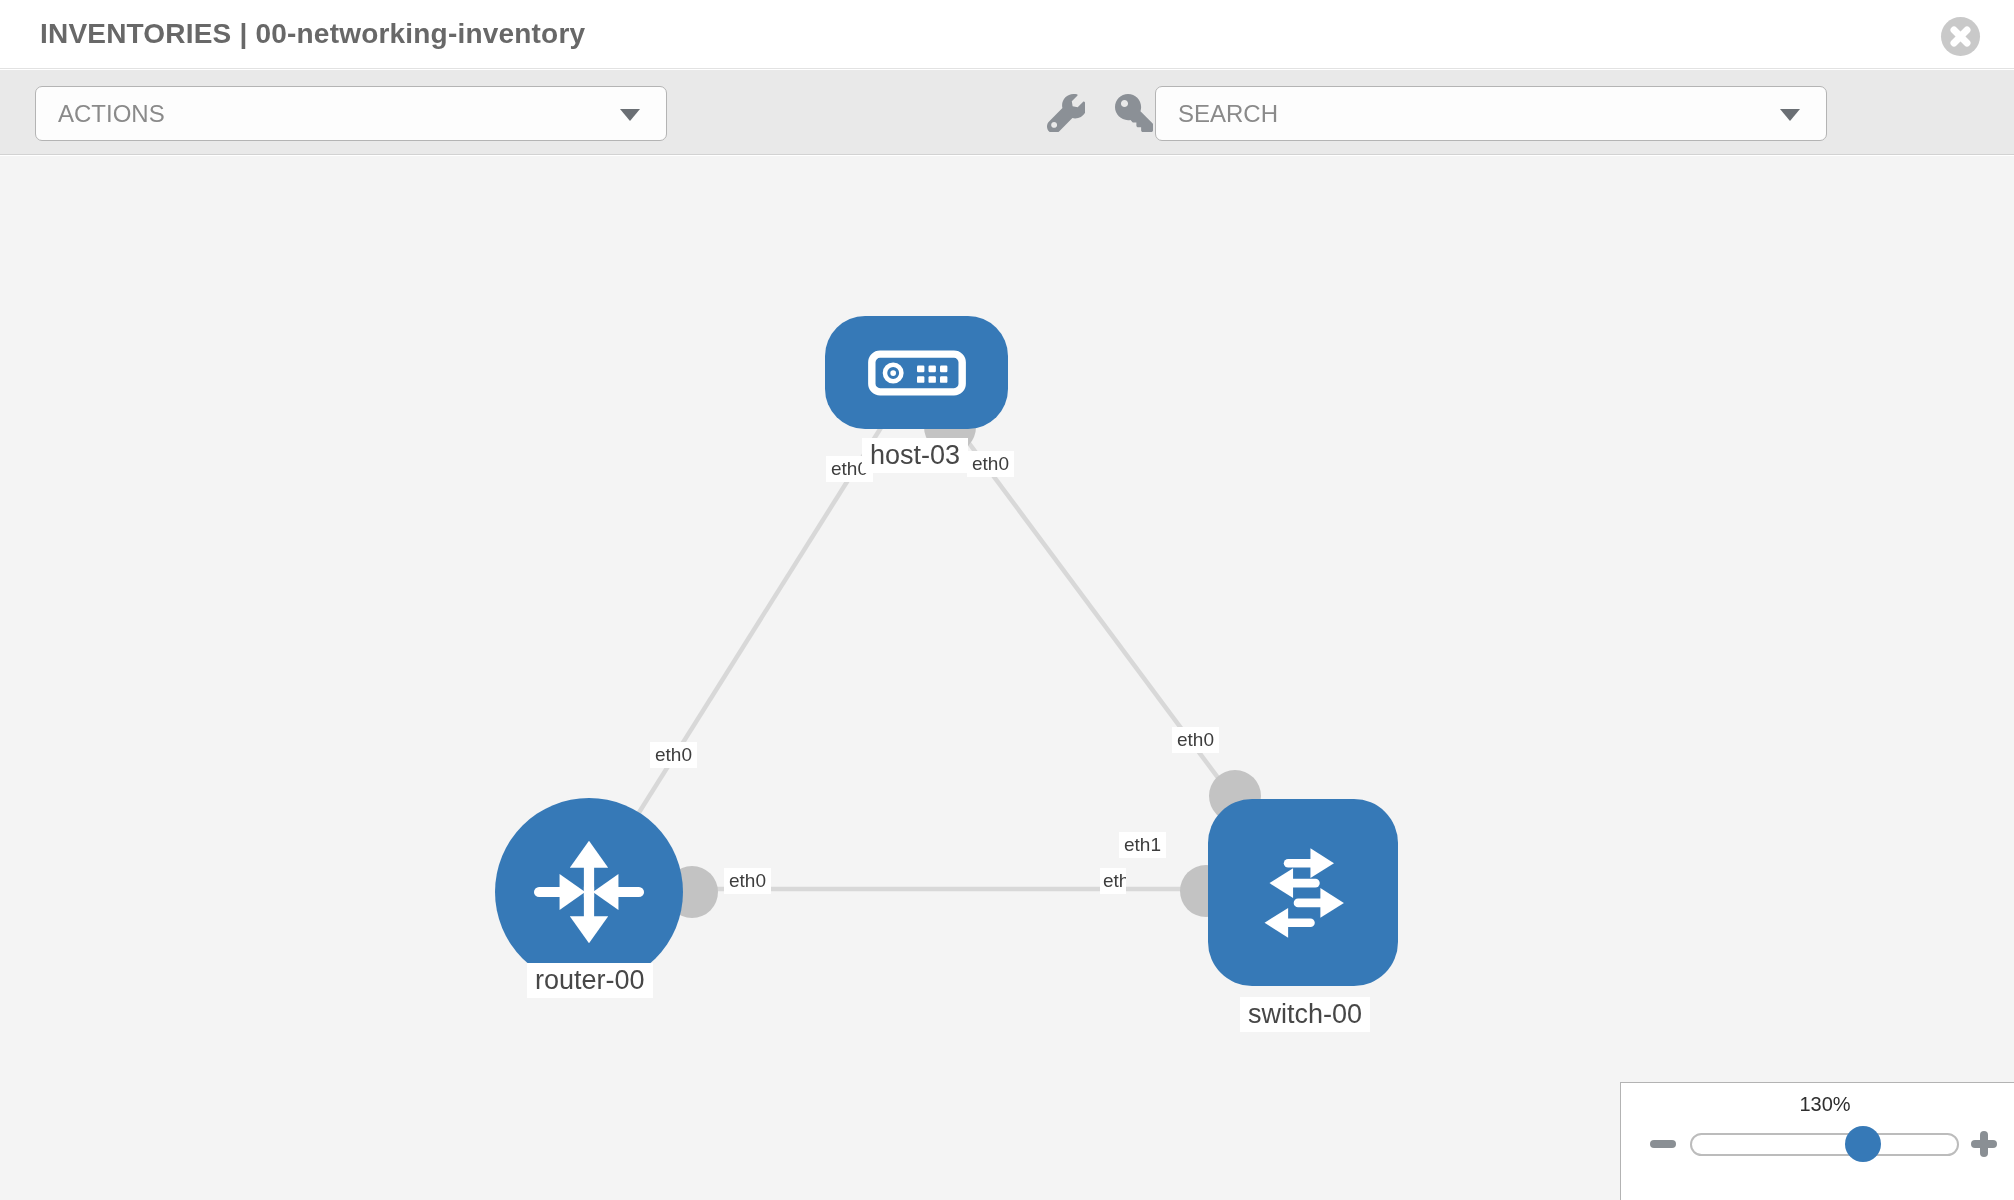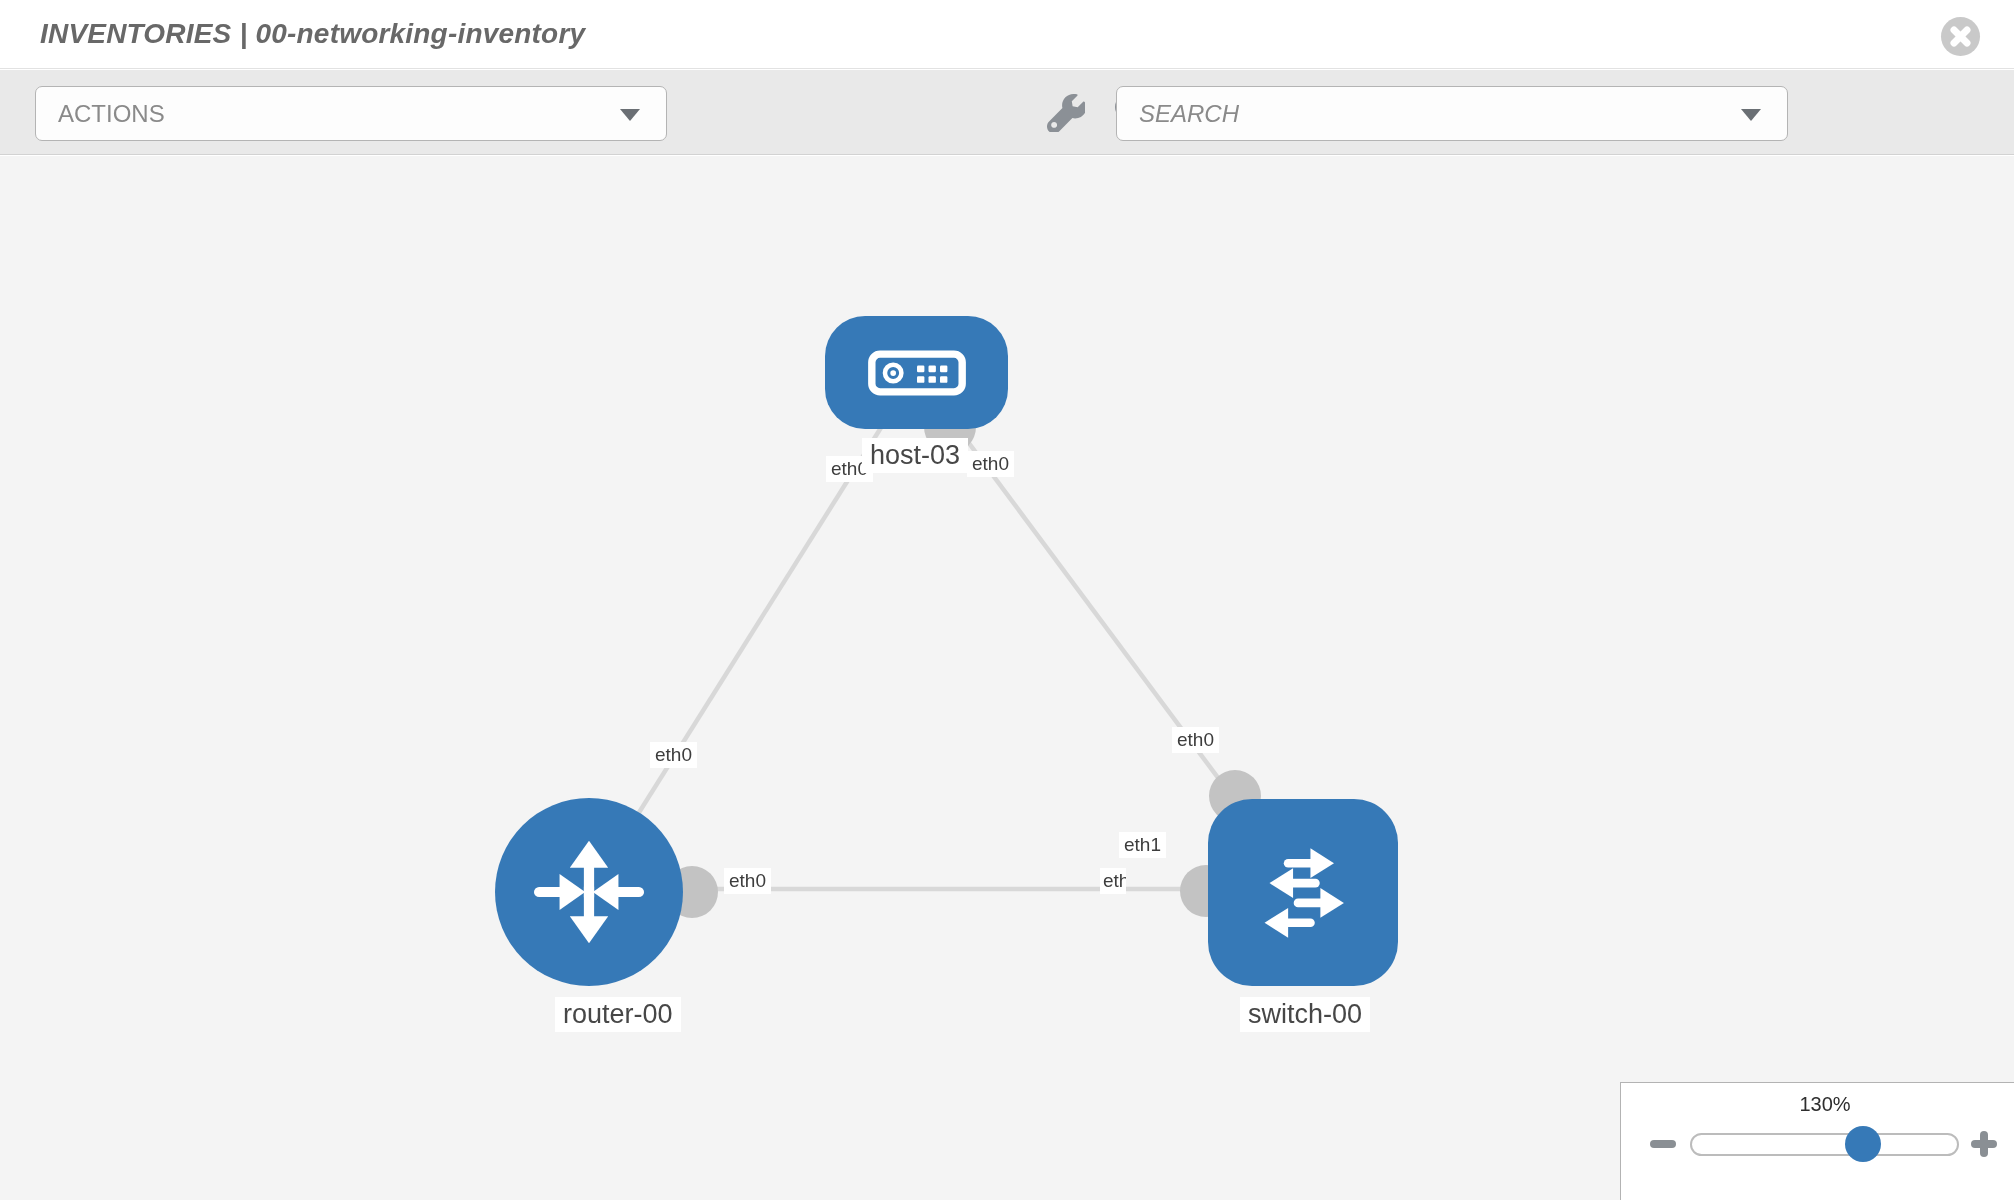--- a/index.html
+++ b/index.html
@@ -5,21 +5,21 @@
   * { box-sizing: border-box; }
   html,body { margin:0; padding:0; }
   body {
     width:2014px; height:1200px; position:relative; overflow:hidden;
     font-family:"Liberation Sans", sans-serif; background:#ffffff;
   }
 
   
   .header {
     position:absolute; top:0; left:0; width:2014px; height:69px;
-    background:#ffffff; border-bottom:1px solid #e2e2e2;font-style:italic;
+    background:#ffffff; border-bottom:1px solid #e2e2e2;
   }
   .page-title {
     position:absolute; left:40px; top:18px;
     font-size:28px; font-weight:700; color:#686868; letter-spacing:.2px;
   }
   .close-btn {
     position:absolute; left:1941px; top:17px; width:39px; height:39px;
     border-radius:50%; background:#c9c9c9; border:none; padding:0; cursor:pointer;
   }
 
@@ -28,21 +28,21 @@
     position:absolute; top:70px; left:0; width:2014px; height:85px;
     background:#e9e9e9; border-bottom:1px solid #d2d2d2;
   }
   .select-box {
     position:absolute; top:16px; height:55px;
     background:#fdfdfd; border:1px solid #b4b4b4; border-radius:7px;
     font-size:24px; color:#8a8a8a; line-height:53px; padding-left:22px;
     cursor:pointer;
   }
   .select-actions { left:35px;  width:632px; }
-  .select-search  { left:1116px; width:672px;font-style:italic; }
+  .select-search  { left:1155px; width:672px; }
   .caret-down {
     position:absolute; right:26px; top:22px; width:0; height:0;
     border-left:10px solid transparent; border-right:10px solid transparent;
     border-top:12px solid #6a6f74;
   }
   .tool-btn {
     position:absolute; top:22px; width:44px; height:44px;
     background:transparent; border:none; padding:2px; cursor:pointer;
   }
   .tool-btn-wrench { left:1044px; }
@@ -193,21 +193,21 @@
 
   <div class="chip if-label" style="left:826px; top:300px;">eth0</div>
   <div class="chip if-label" style="left:967px; top:295px;">eth0</div>
   <div class="chip if-label" style="left:650px; top:586px;">eth0</div>
   <div class="chip if-label" style="left:1172px; top:571px;">eth0</div>
   <div class="chip if-label" style="left:724px; top:712px;">eth0</div>
   <div class="chip if-label if-label-clipped" style="left:1100px; top:712px;">eth0</div>
   <div class="chip if-label" style="left:1119px; top:676px;">eth1</div>
 
   <div class="chip node-label" style="left:862px; top:282px;">host-03</div>
-  <div class="chip node-label" style="left:527px; top:841px;margin-left:28px;">router-00</div>
+  <div class="chip node-label" style="left:527px; top:807px;">router-00</div>
   <div class="chip node-label" style="left:1240px; top:841px;">switch-00</div>
 </div>
 
 <div class="zoom-panel">
   <div class="zoom-level">130%</div>
   <button class="zoom-btn zoom-minus">
     <span class="bar-h"></span>
   </button>
   <div class="zoom-track"></div>
   <div class="zoom-thumb"></div>

